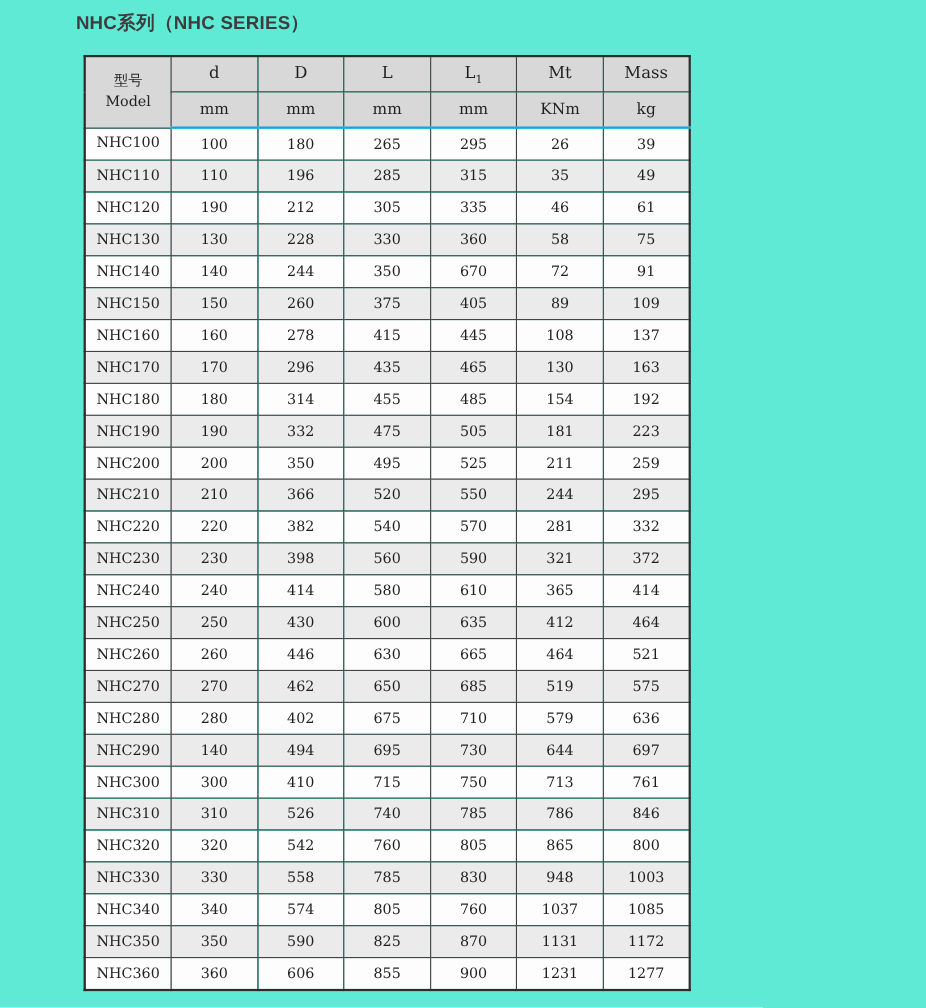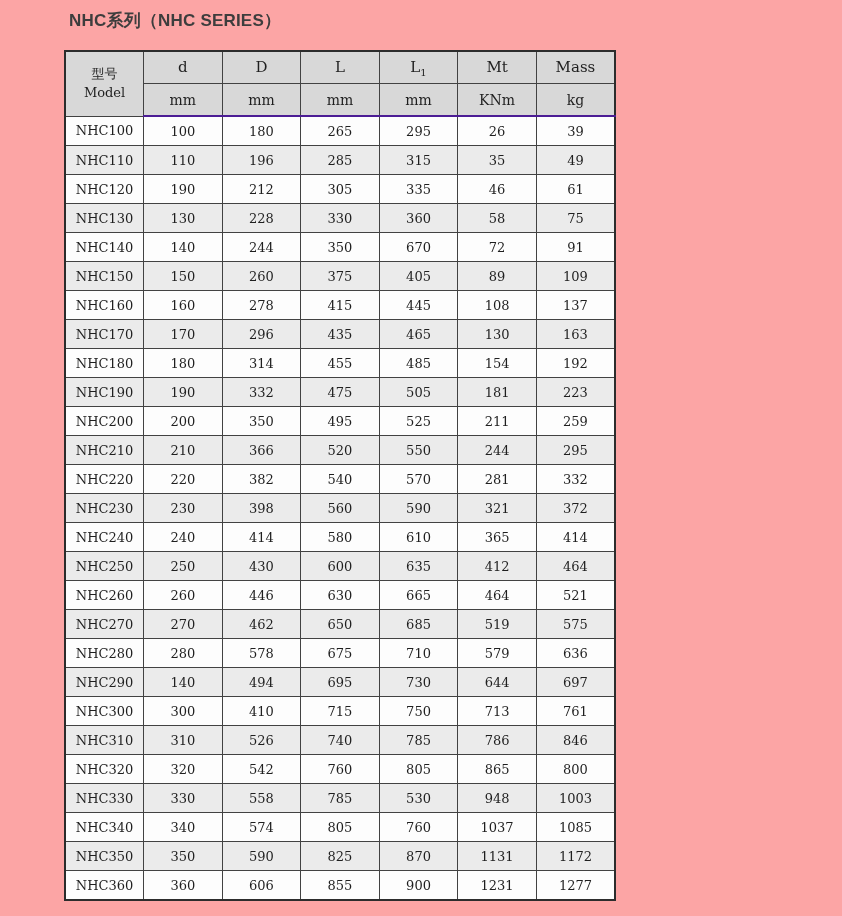--- a/index.html
+++ b/index.html
@@ -7,57 +7,57 @@
     padding: 0;
     background: #ffffff;
     width: 842px;
     height: 916px;
     font-family: "DejaVu Serif", "Liberation Serif", serif;
   }
   .page {
     position: relative;
     width: 842px;
     height: 916px;
-    background: #fca5a5;
+    background: #5eead4;
     overflow: hidden;
   }
   .title {
     position: absolute;
     left: 69px;
     top: 9px;
     font-family: "Liberation Sans", sans-serif;
     font-weight: bold;
     font-size: 17px;
     color: #3d3d3d;
     letter-spacing: 0.2px;
   }
   table.spec {
     position: absolute;
-    left: 64px;
+    left: 76px;
     top: 50px;
     width: 552px;
     border-collapse: collapse;
     table-layout: fixed;
     border: 2px solid #2c2c2c;
     font-family: "DejaVu Serif", "Liberation Serif", serif;
   }
   table.spec th, table.spec td {
     border: 1px solid #424242;
     text-align: center;
     vertical-align: middle;
     padding: 0;
     color: #1f1f1f;
     overflow: hidden;
     white-space: nowrap;
   }
   thead th {
     background: #d8d8d8;
     font-weight: normal;
   }
-  thead tr.units-row th { border-bottom: 2px solid #4c1d95; }
+  thead tr.units-row th { border-bottom: 2px solid #0ea5e9; }
   th.model-cell {
     font-size: 13px;
     line-height: 1.45;
   }
   th.col-name { font-size: 15px; height: 31px; }
   th.col-name sub { font-size: 10px; }
   th.col-unit { font-size: 14px; height: 31px; }
   tbody td {
     height: 28px;
     font-size: 13px;
@@ -253,21 +253,21 @@
           <td>270</td>
           <td>462</td>
           <td>650</td>
           <td>685</td>
           <td>519</td>
           <td>575</td>
         </tr>
         <tr>
           <td class="model-col">NHC280</td>
           <td>280</td>
-          <td>578</td>
+          <td>402</td>
           <td>675</td>
           <td>710</td>
           <td>579</td>
           <td>636</td>
         </tr>
         <tr>
           <td class="model-col">NHC290</td>
           <td>140</td>
           <td>494</td>
           <td>695</td>
@@ -300,21 +300,21 @@
           <td>760</td>
           <td>805</td>
           <td>865</td>
           <td>800</td>
         </tr>
         <tr>
           <td class="model-col">NHC330</td>
           <td>330</td>
           <td>558</td>
           <td>785</td>
-          <td>530</td>
+          <td>830</td>
           <td>948</td>
           <td>1003</td>
         </tr>
         <tr>
           <td class="model-col">NHC340</td>
           <td>340</td>
           <td>574</td>
           <td>805</td>
           <td>760</td>
           <td>1037</td>

